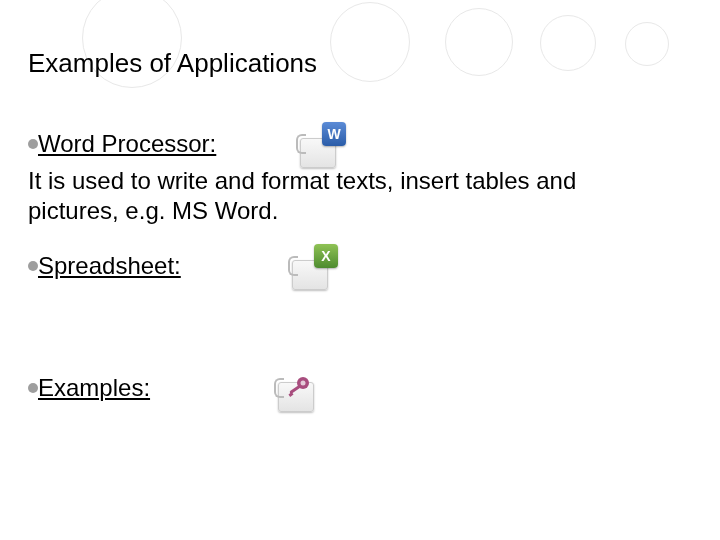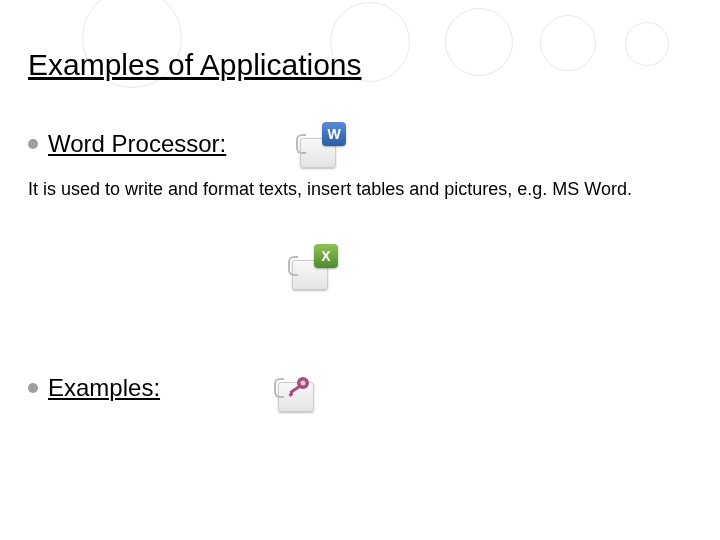--- a/index.html
+++ b/index.html
@@ -19,49 +19,47 @@
   .c1 { width: 100px; height: 100px; top: -12px; left: 82px; }
   .c2 { width: 80px; height: 80px; top: 2px; left: 330px; }
   .c3 { width: 68px; height: 68px; top: 8px; left: 445px; }
   .c4 { width: 56px; height: 56px; top: 15px; left: 540px; }
   .c5 { width: 44px; height: 44px; top: 22px; left: 625px; }
 
   .title {
     position: absolute;
     top: 48px;
     left: 28px;
-    font-size: 30px;
+    font-size: 26px;
     color: #000;
     font-weight: 400;
-    text-decoration: underline;
   }
 
   .section { position: absolute; left: 28px; right: 30px; }
 
   .bullet-row {
     display: flex;
     align-items: center;
-    gap: 10px;
   }
   .bullet {
     width: 10px;
     height: 10px;
     background: #9e9e9e;
     border-radius: 50%;
     flex-shrink: 0;
   }
   .term {
     font-size: 24px;
     color: #000;
     text-decoration: underline;
   }
   .desc {
-    font-size: 18px;
+    font-size: 24px;
     color: #000;
-    margin-top: 20px;
+    margin-top: 8px;
     padding-left: 0;
     line-height: 1.25;
     max-width: 640px;
   }
 
   .sec1 { top: 130px; }
   .sec2 { top: 252px; }
   .sec3 { top: 374px; }
 
   .icon {
@@ -131,20 +129,24 @@
 </div>
 <div class="icon icon-word">
   <div class="icon-box"></div>
   <div class="icon-ring"></div>
   <div class="icon-badge badge-word">
       <span>W</span>
     </div>
 </div>
 
 <div class="section sec2">
+  <div class="bullet-row">
+    <div class="bullet"></div>
+    <div class="term">Spreadsheet:</div>
+  </div>
 </div>
 <div class="icon icon-excel">
   <div class="icon-box"></div>
   <div class="icon-ring"></div>
   <div class="icon-badge badge-excel">
       <span>X</span>
     </div>
 </div>
 
 <div class="section sec3">

